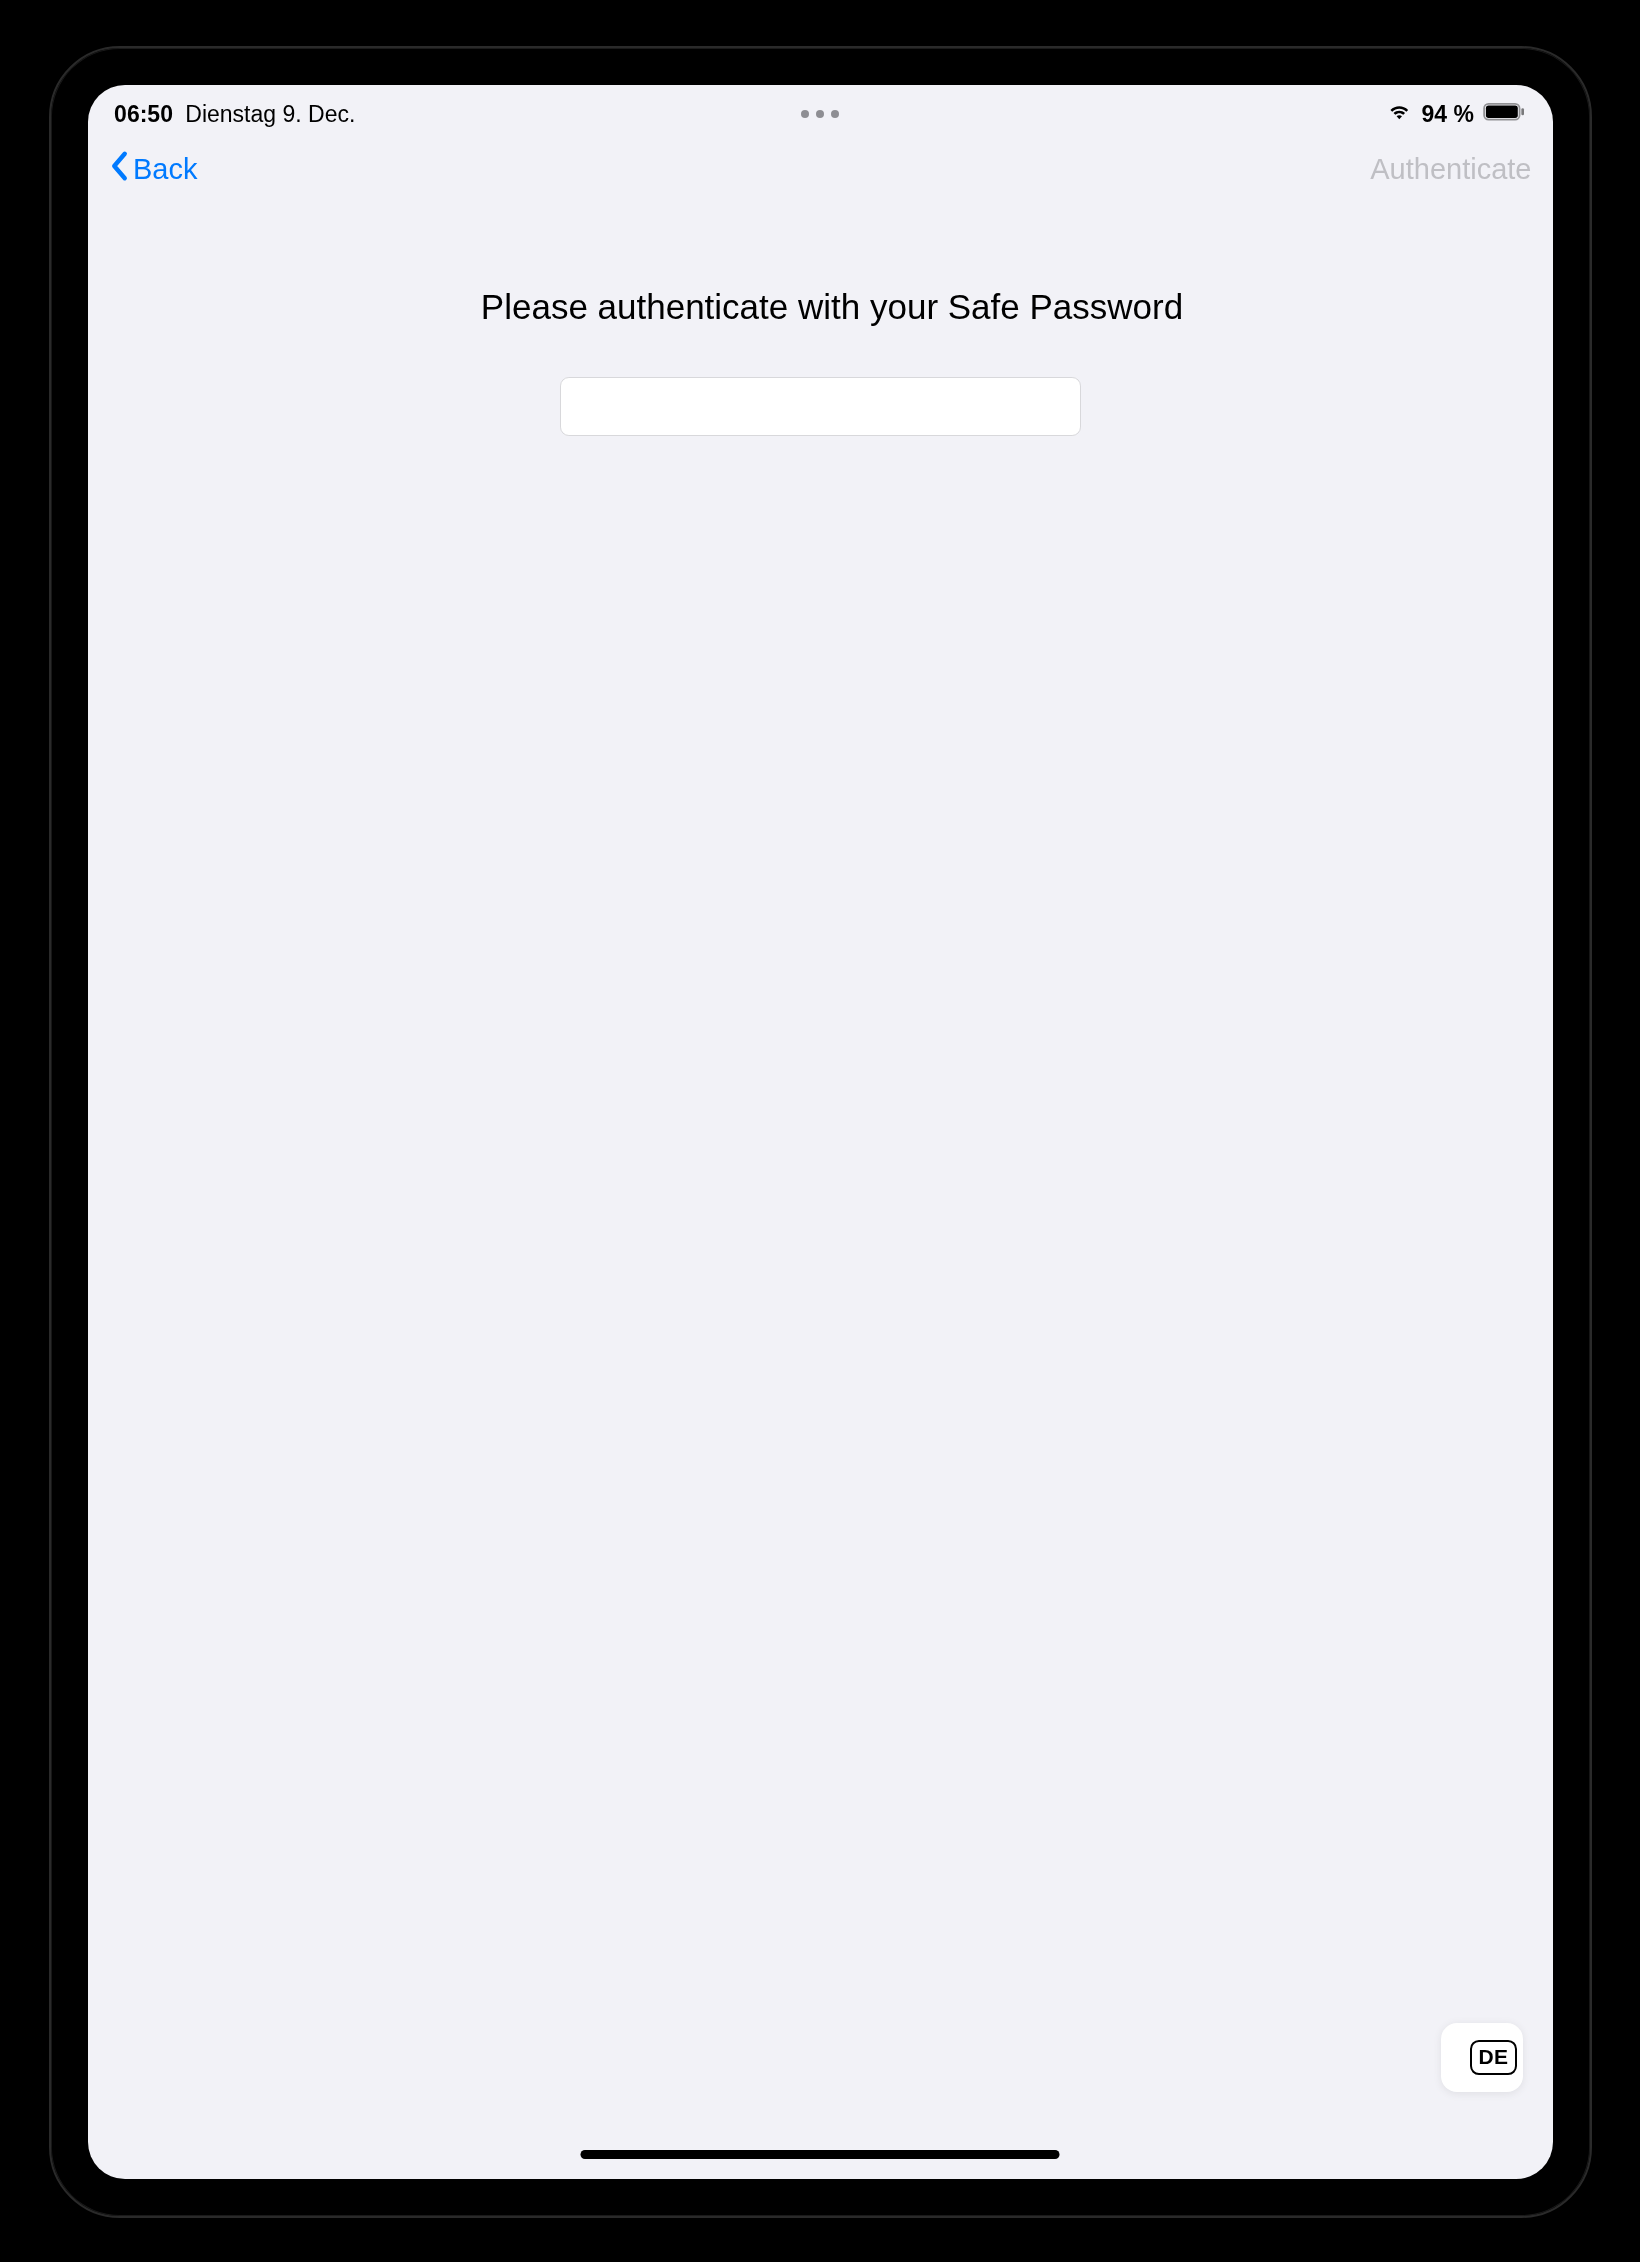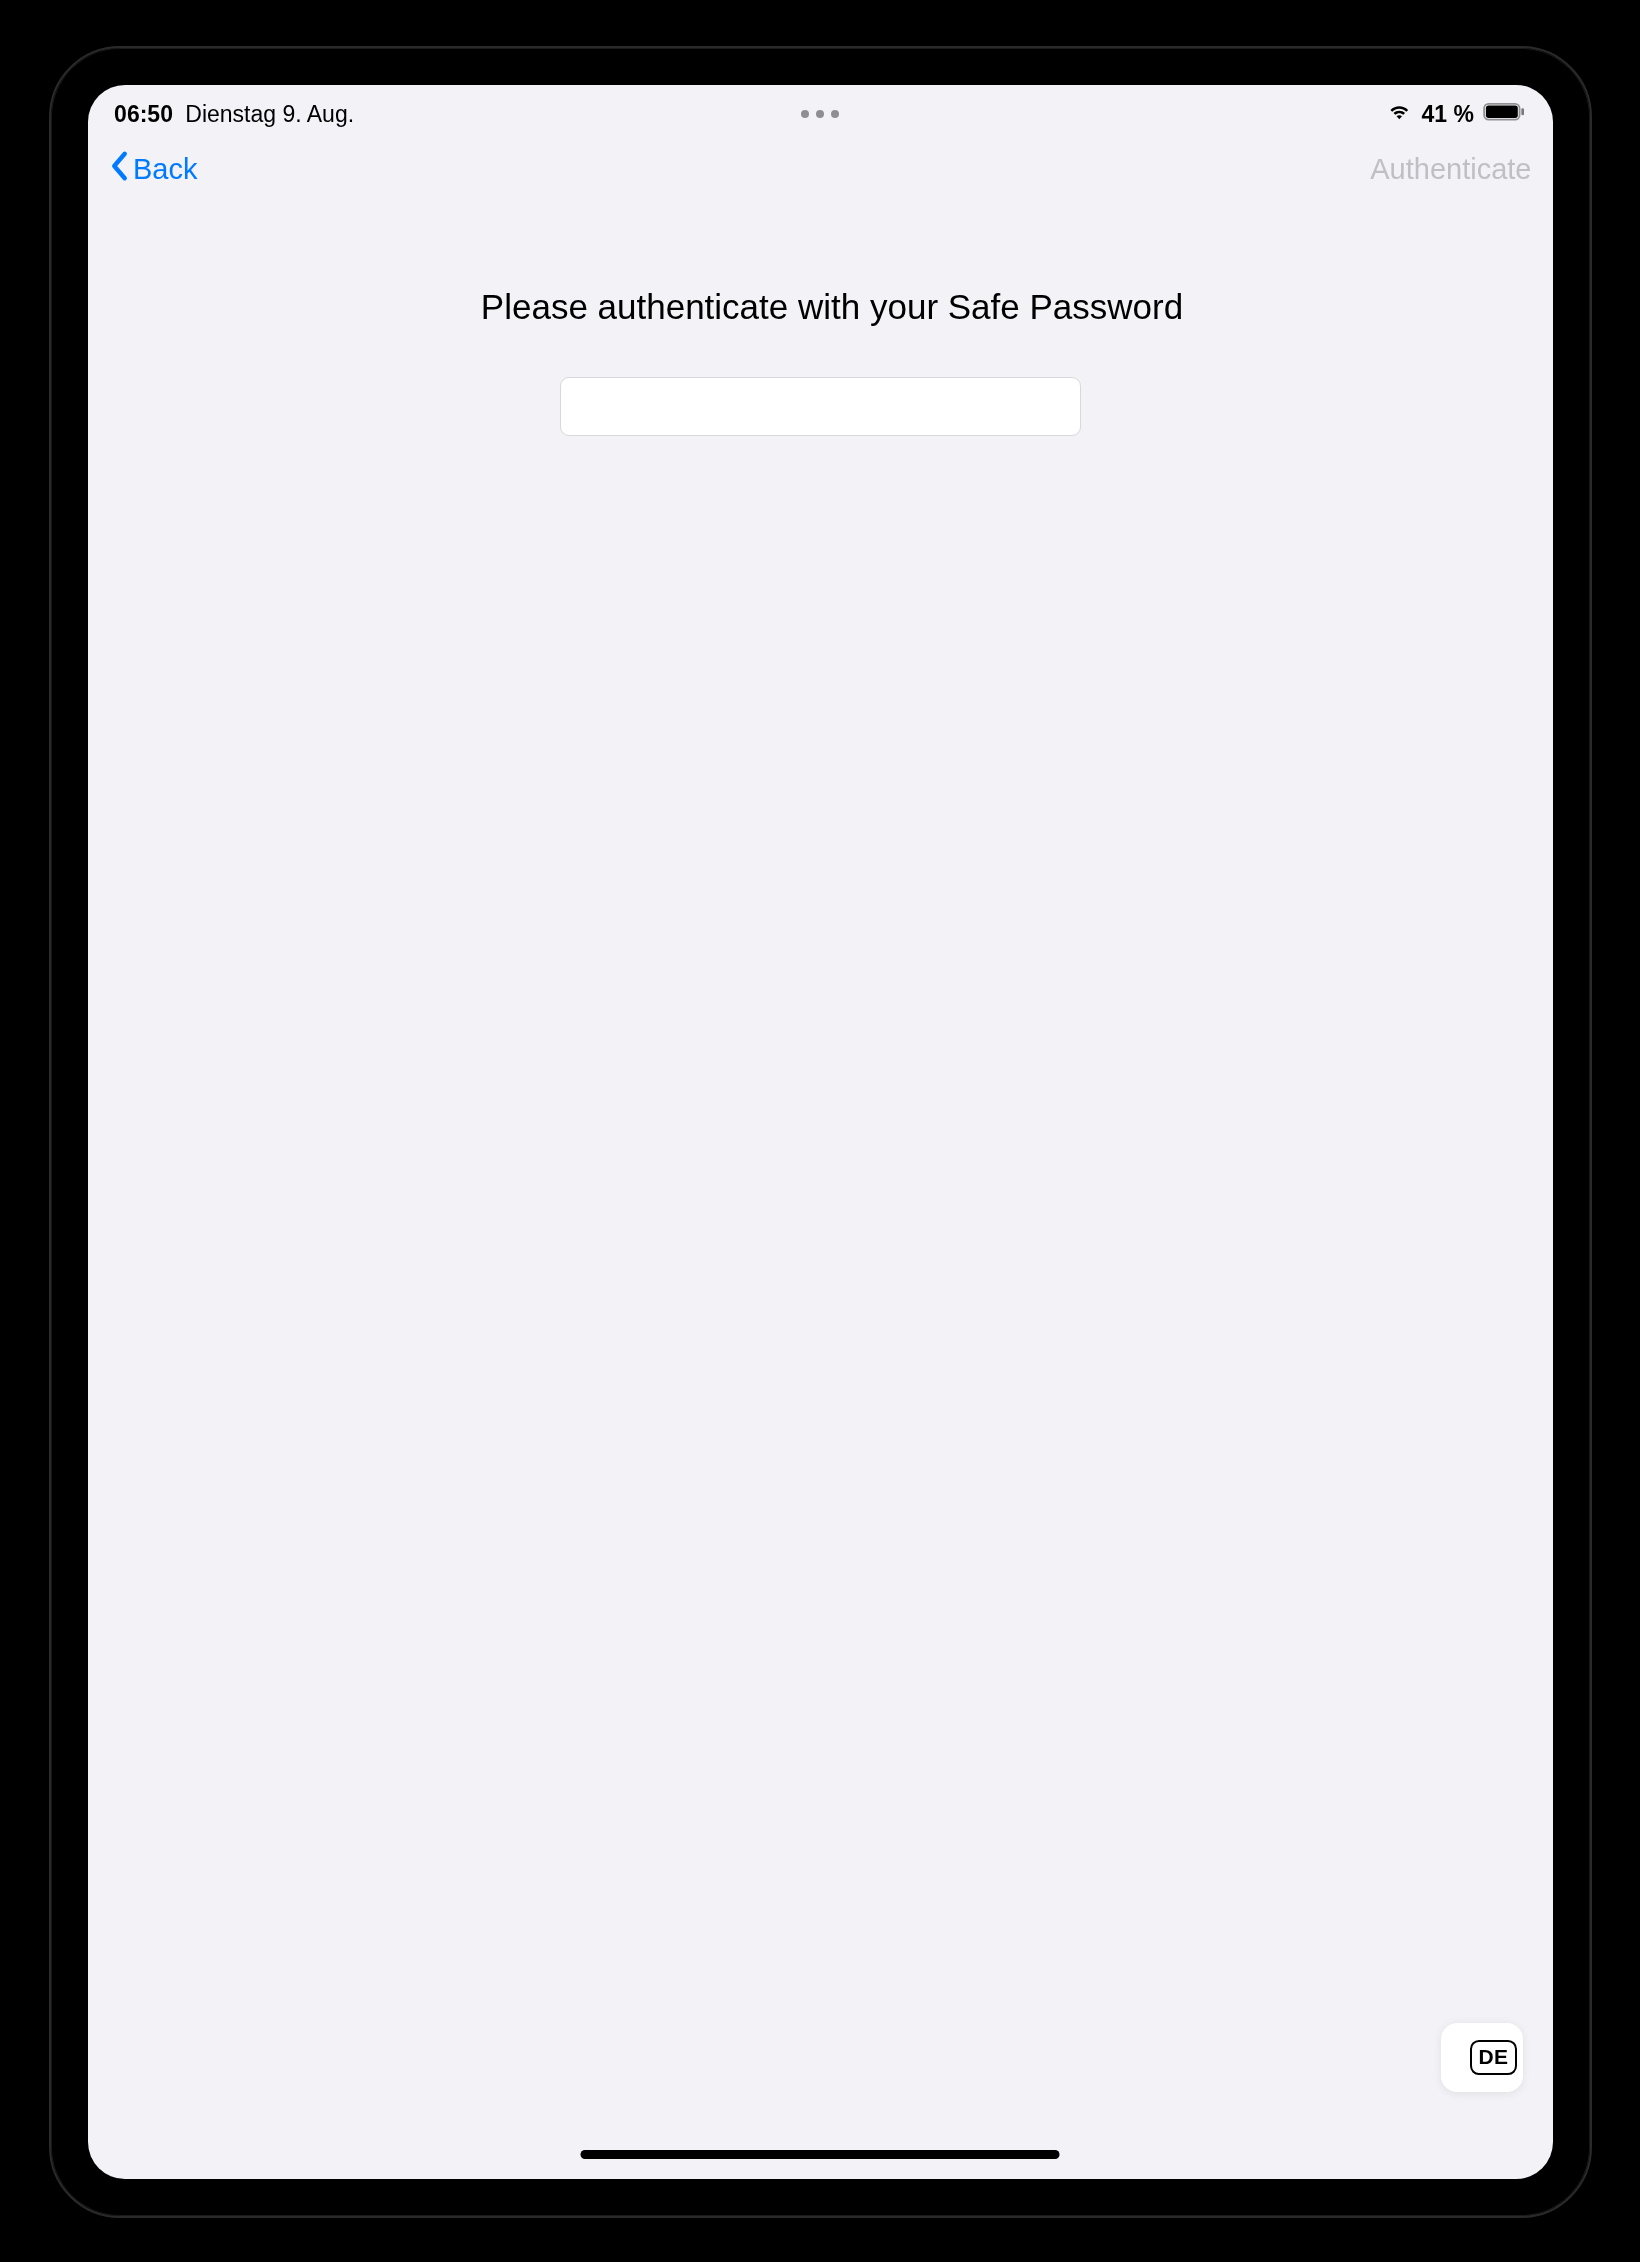--- a/index.html
+++ b/index.html
@@ -202,36 +202,36 @@
   </style>
 </head>
 <body>
 
 <div class="device-frame">
   <div class="screen">
 
     <div class="status-bar">
       <div class="status-left">
         <span class="status-time">06:50</span>
-        <span class="status-date">Dienstag 9. Aug.</span>
+        <span class="status-date">Dienstag 9. Dec.</span>
       </div>
       <div class="status-center">
         <span class="status-center-dot"></span>
         <span class="status-center-dot"></span>
         <span class="status-center-dot"></span>
       </div>
       <div class="status-right">
         <span>
           <svg class="wifi-icon" viewBox="0 0 30 22" fill="#000">
             <path d="M15 19.5 L12 16 C13.5 14.5 16.5 14.5 18 16 Z"></path>
             <path d="M8.5 12.5 C12 9 18 9 21.5 12.5 L19.5 14.5 C17 12 13 12 10.5 14.5 Z"></path>
             <path d="M5 9 C10.5 3.5 19.5 3.5 25 9 L23 11 C18.5 6.5 11.5 6.5 7 11 Z"></path>
           </svg>
         </span>
-        <span>41 %</span>
+        <span>94 %</span>
         <span>
           <svg class="battery-icon" viewBox="0 0 48 22">
             <rect x="1" y="2" width="40" height="18" rx="5" ry="5" fill="none" stroke="#000" stroke-width="2" opacity="0.4"></rect>
             <rect x="3" y="4" width="36" height="14" rx="3" ry="3" fill="#000"></rect>
             <rect x="43" y="7" width="3" height="8" rx="1.5" ry="1.5" fill="#000" opacity="0.5"></rect>
           </svg>
         </span>
       </div>
     </div>
 

